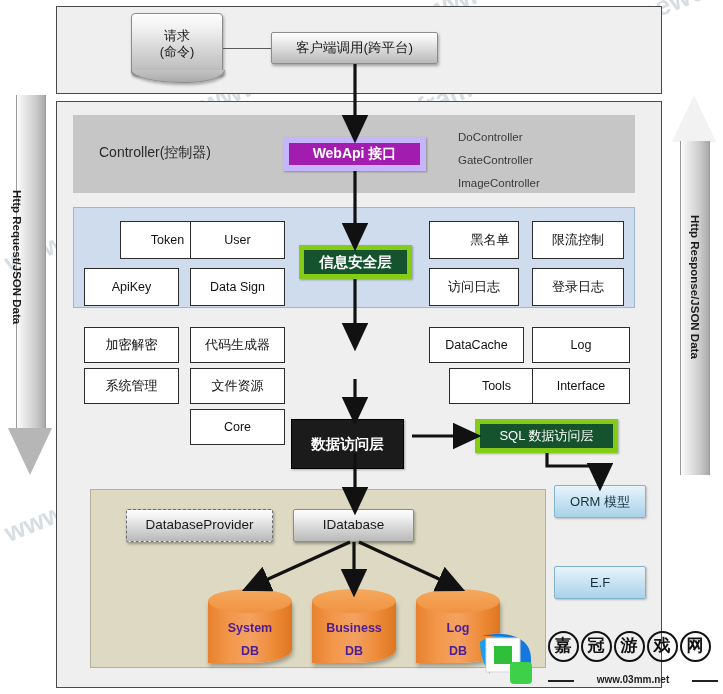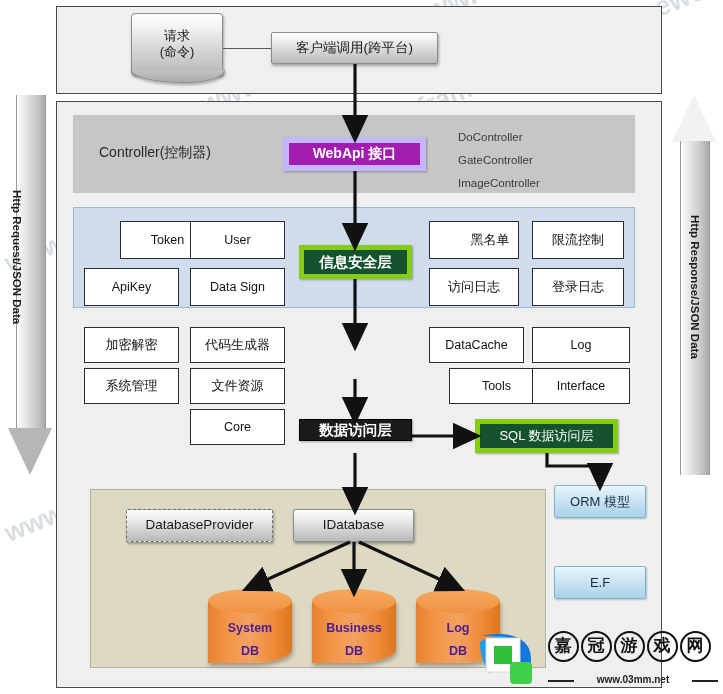--- a/index.html
+++ b/index.html
@@ -281,21 +281,21 @@
   <div class="abs wbox" style="left:532px;top:327px;width:98px;height:36px;">
     <span>Log</span>
   </div>
   <div class="abs wbox" style="left:429px;top:368px;width:95px;height:36px;margin-left:20px;">
     <span>Tools</span>
   </div>
   <div class="abs wbox" style="left:532px;top:368px;width:98px;height:36px;">
     <span>Interface</span>
   </div>
 
-  <div class="abs pipe pipe-black" style="left:299px;top:419px;width:113px;height:22px;font-size:14.5px;">
+  <div class="abs pipe pipe-black" style="left:291px;top:419px;width:113px;height:50px;font-size:14.5px;">
     <span>数据访问层</span>
   </div>
   <div class="abs pipe pipe-navy" style="left:475px;top:419px;width:143px;height:34px;font-size:13px;font-weight:normal;">
     <span>SQL 数据访问层</span>
   </div>
 
   <div class="abs lbox" style="left:554px;top:485px;width:92px;height:33px;">
     <span>ORM 模型</span>
   </div>
   <div class="abs lbox" style="left:554px;top:530px;width:92px;height:33px;margin-top:36px;">

